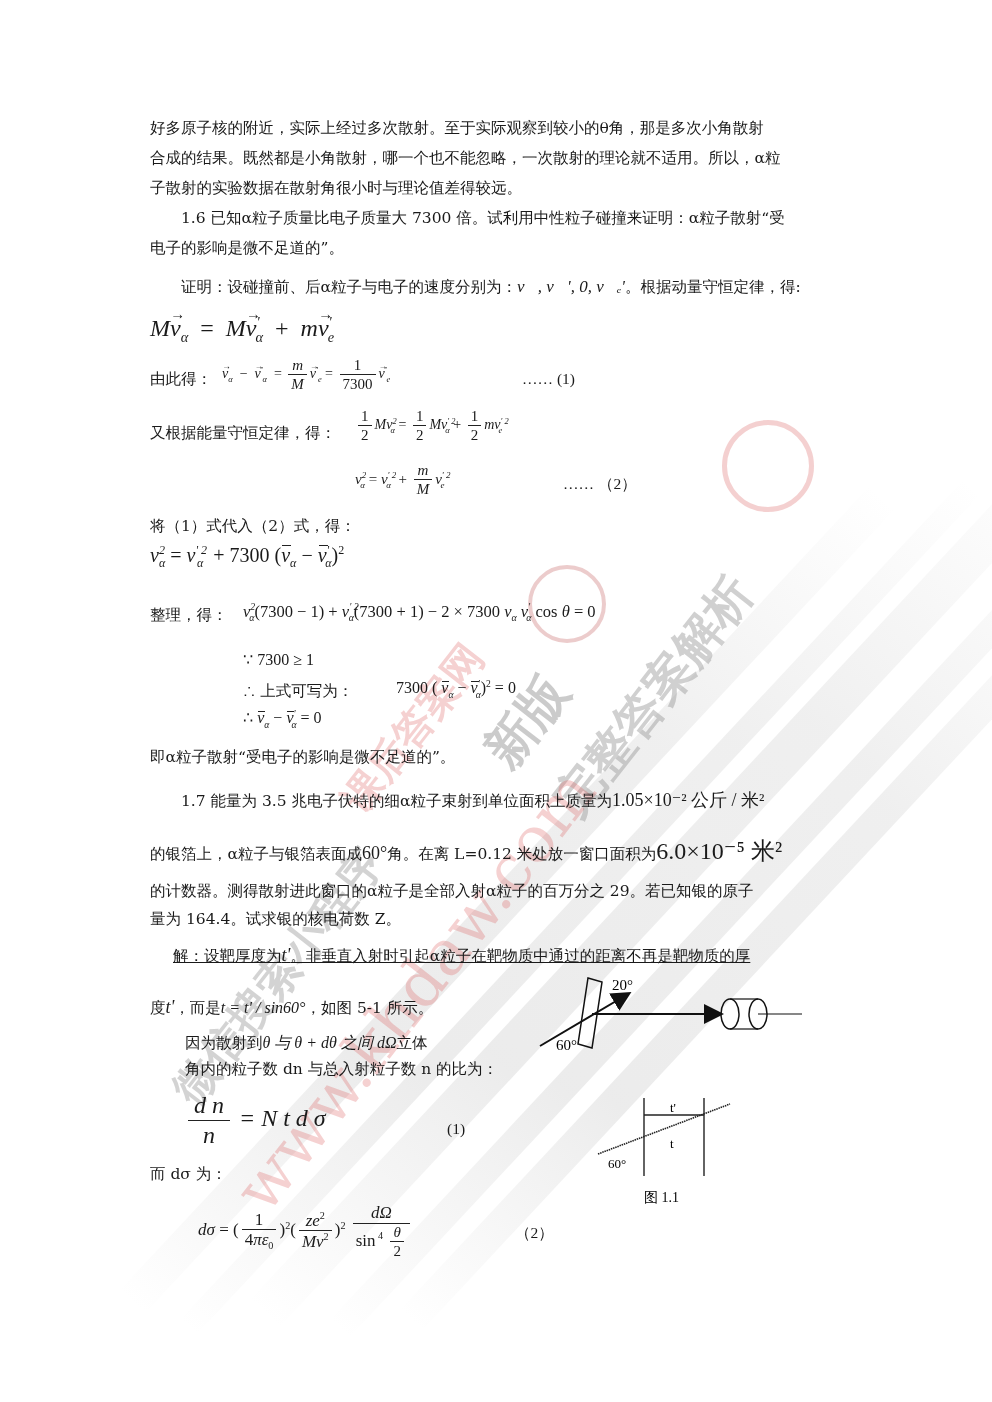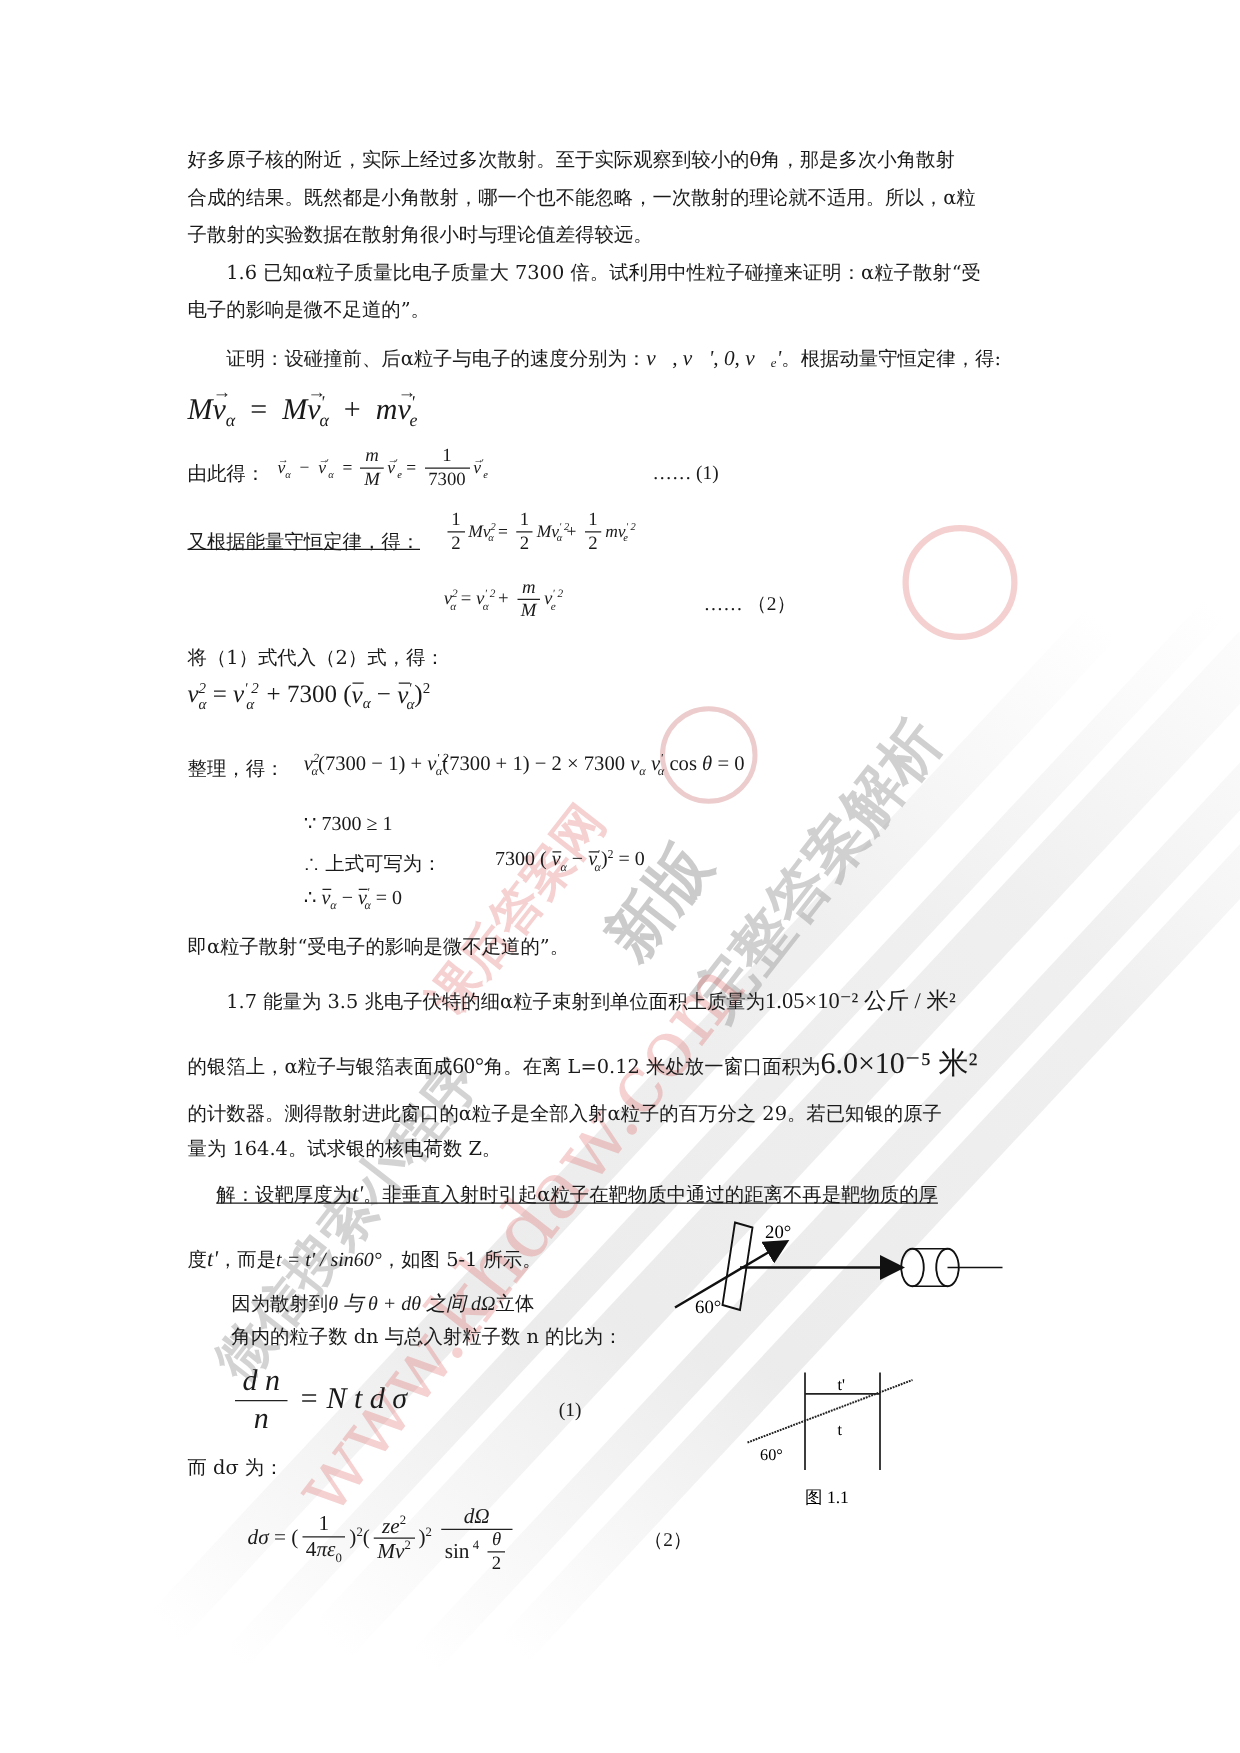--- a/index.html
+++ b/index.html
@@ -62,21 +62,21 @@
   </div>
 
   <div class="txt" style="left:150px;top:368px;text-align:right;">由此得：</div>
   <div class="eq m" style="left:222px;top:357px;font-size:14px;">
     <span class="vec">v</span><sub>α</sub> &nbsp;<span class="r">−</span>&nbsp; <span class="vec">v</span><sup>'</sup><sub>α</sub> &nbsp;<span class="r">=</span>
     <span class="frac" style="font-size:15px;"><span class="num">m</span><span class="den">M</span></span><span class="vec">v</span><sup>'</sup><sub>e</sub> <span class="r">=</span>
     <span class="frac r" style="font-size:15px;"><span class="num" style="padding:0 10px;">1</span><span class="den">7300</span></span><span class="vec">v</span><sup>'</sup><sub>e</sub>
   </div>
   <div class="txt r" style="left:522px;top:368px;">……      (1)</div>
 
-  <div class="txt" style="left:150px;top:422px;text-decoration:underline;">又根据能量守恒定律，得：</div>
+  <div class="txt" style="left:150px;top:422px;">又根据能量守恒定律，得：</div>
   <div class="eq m" style="left:355px;top:408px;font-size:14px;">
     <span class="frac r" style="font-size:15px;"><span class="num">1</span><span class="den">2</span></span>Mv<sup>2</sup><sub style="margin-left:-6px;">α</sub> <span class="r">=</span>
     <span class="frac r" style="font-size:15px;"><span class="num">1</span><span class="den">2</span></span>Mv<sup>' 2</sup><sub style="margin-left:-10px;">α</sub> <span class="r">+</span>
     <span class="frac r" style="font-size:15px;"><span class="num">1</span><span class="den">2</span></span>mv<sup>' 2</sup><sub style="margin-left:-10px;">e</sub>
   </div>
 
   <div class="eq m" style="left:355px;top:462px;font-size:15px;">
     v<sup>2</sup><sub style="margin-left:-6px;">α</sub> <span class="r">=</span> v<sup>' 2</sup><sub style="margin-left:-10px;">α</sub>&nbsp; <span class="r">+</span>
     <span class="frac" style="font-size:15px;"><span class="num">m</span><span class="den">M</span></span>v<sup>' 2</sup><sub style="margin-left:-10px;">e</sub>
   </div>

